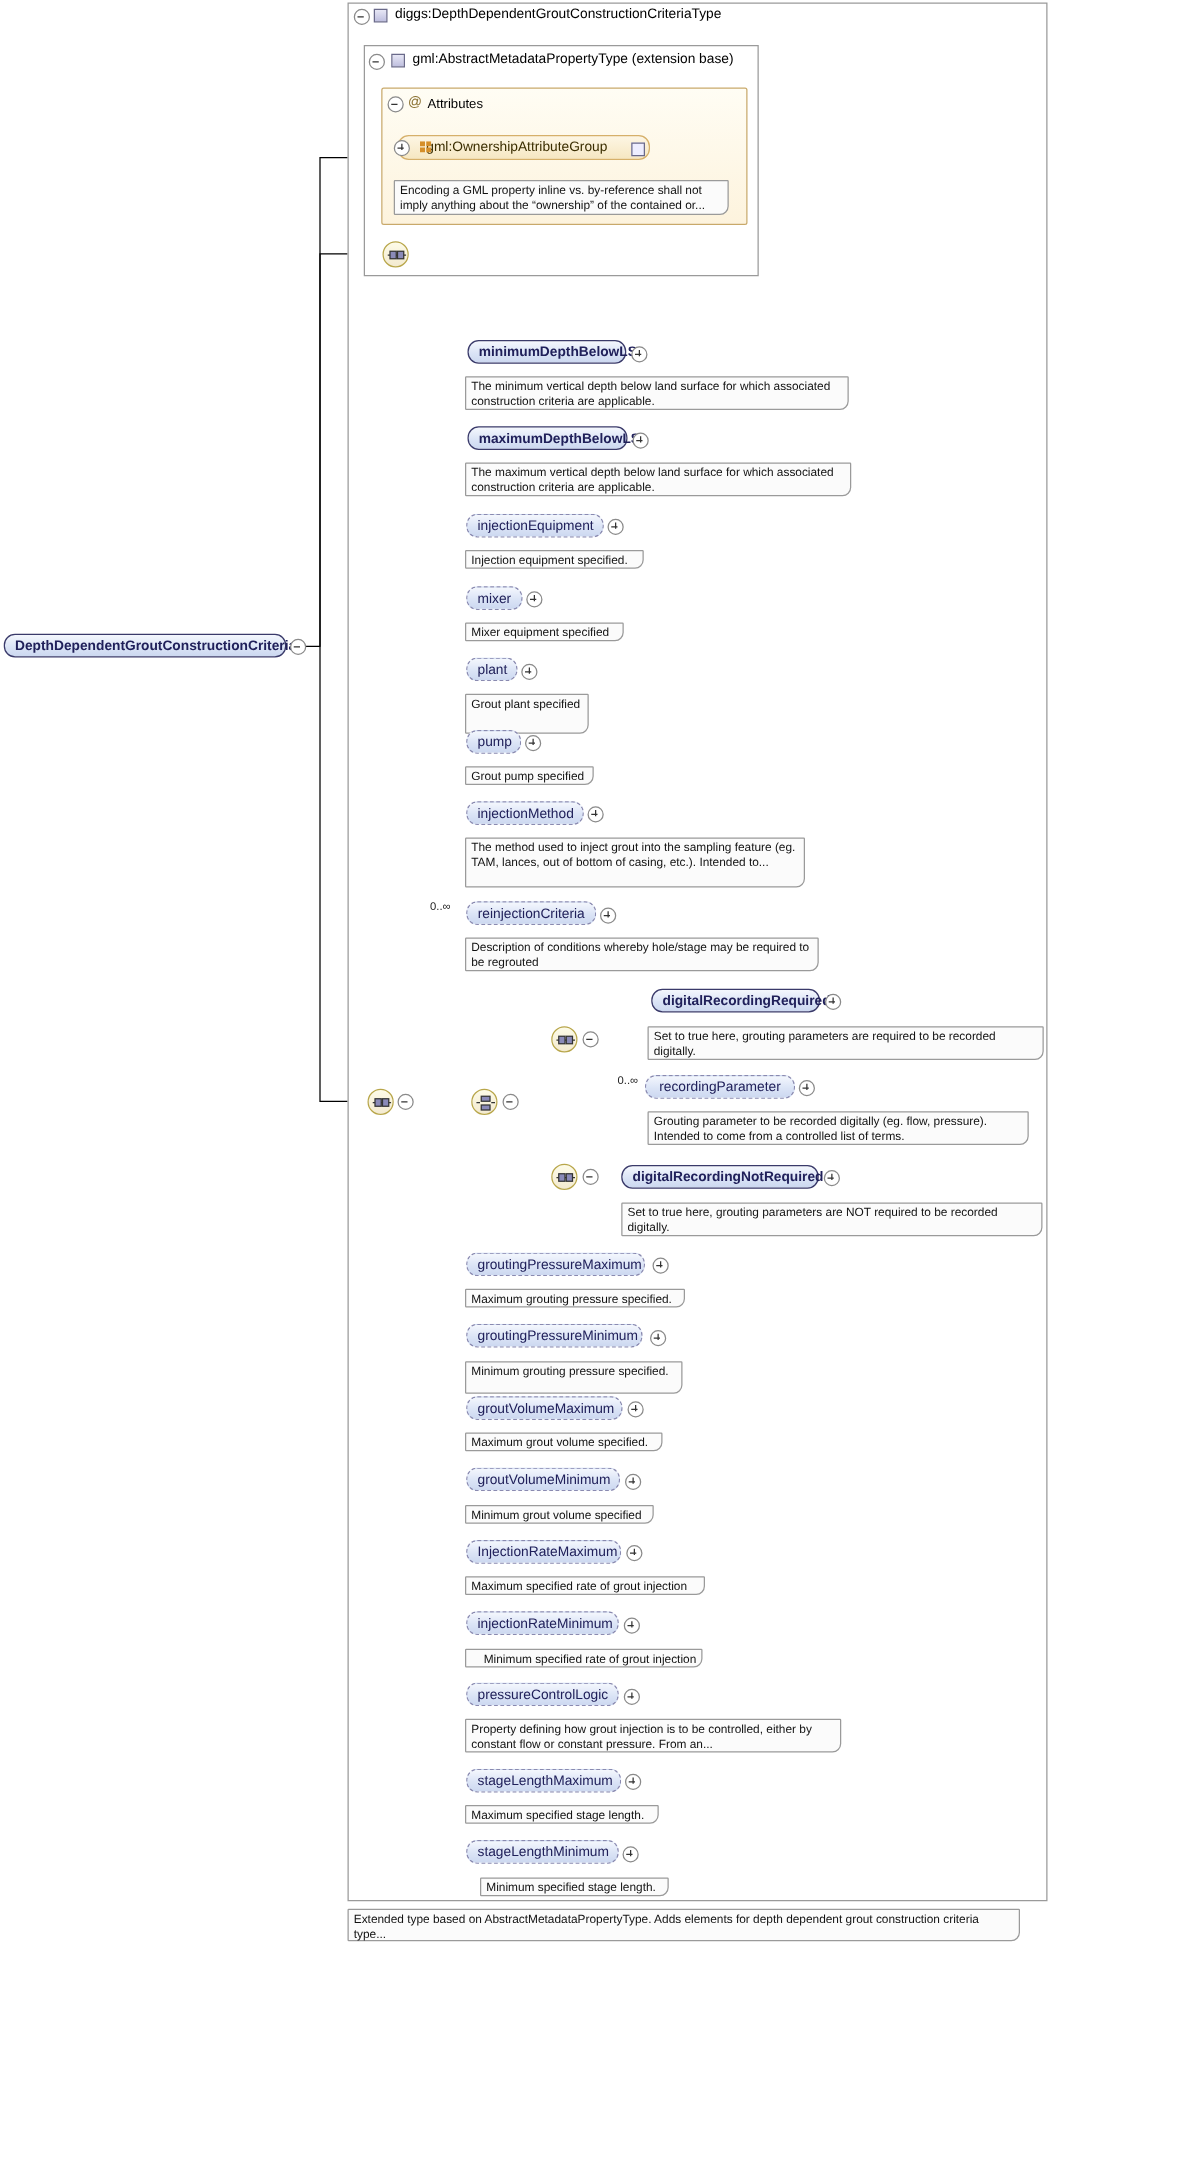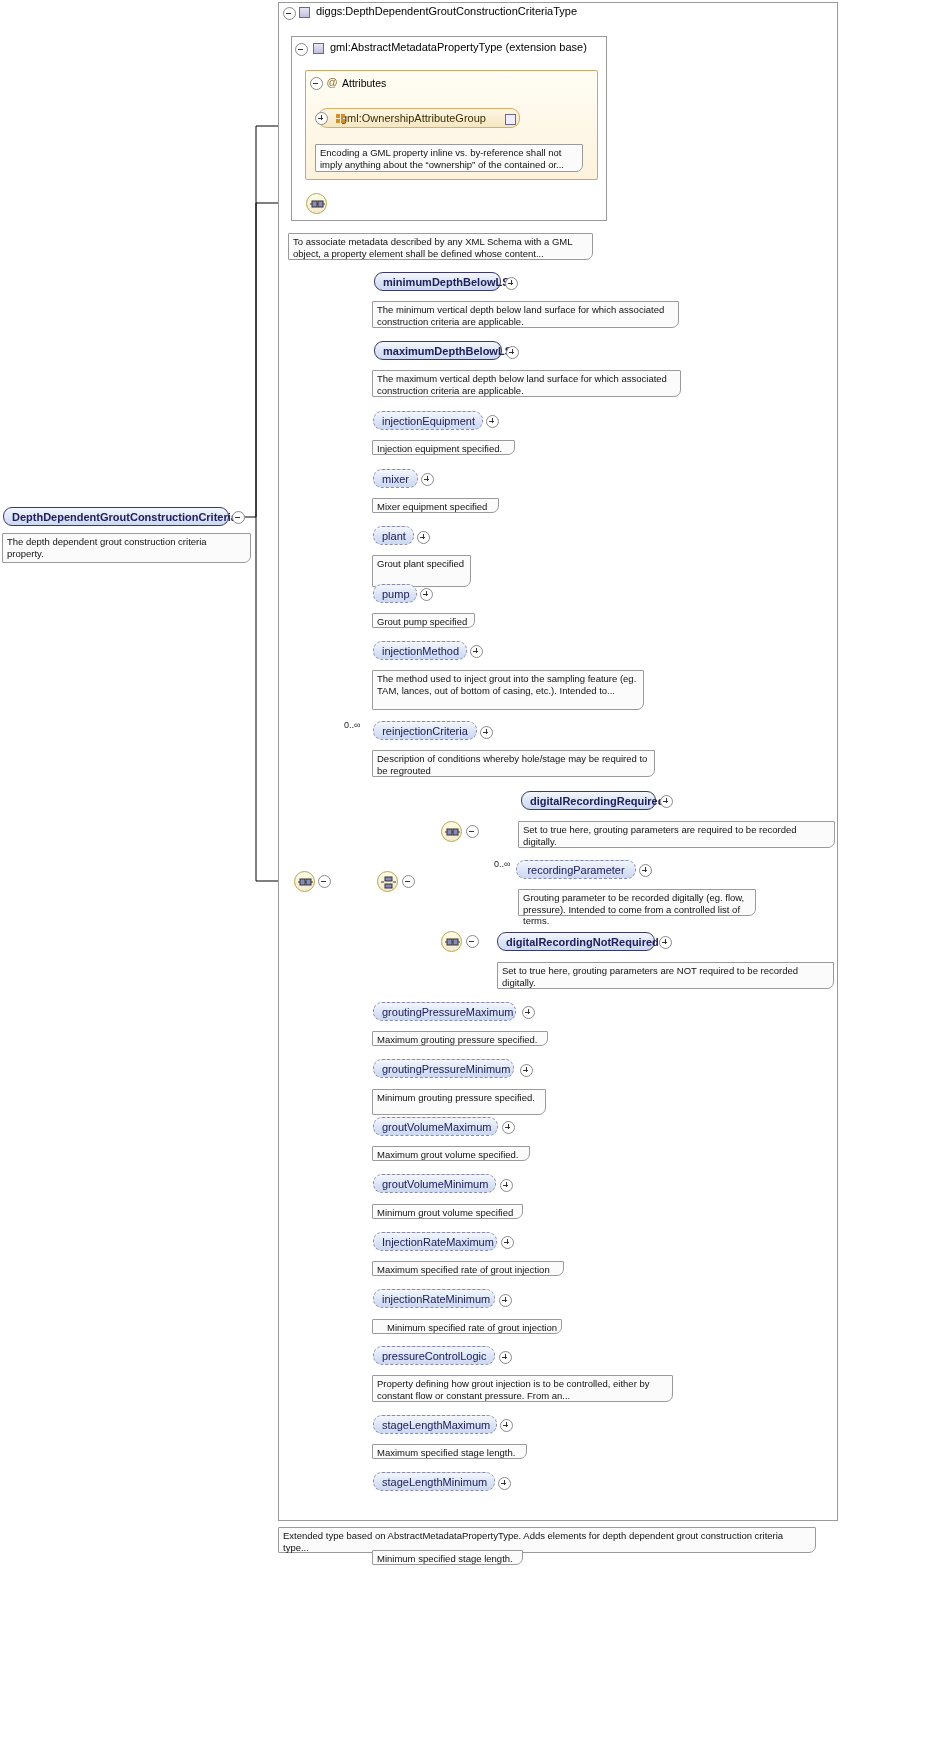--- a/index.html
+++ b/index.html
@@ -187,29 +187,27 @@
 
   <div class="comp abs" style="left:306px;top:193px;">
     <span class="glyph">
       <svg width="15" height="13">
         <line x1="0" y1="6" x2="15" y2="6" stroke="#333" stroke-width="1"></line>
         <rect x="2" y="3" width="5" height="6" fill="#8a8ab8" stroke="#333"></rect>
         <rect x="8" y="3" width="5" height="6" fill="#8a8ab8" stroke="#333"></rect>
       </svg>
     </span>
   </div>
-  <div class="doc abs" style="left:288px;top:233px;width:305px;height:27px;">To associate metadata described by any XML Schema with a GML object, a property element shall be defined whose content...</div>
 
   <div class="elbox bold abs" style="left:3px;top:507px;width:226px;border:1px solid #3a3a6a;">
     <span>DepthDependentGroutConstructionCriteria</span>
   </div>
   <div class="abs" style="left:232px;top:511px;width:11px;height:11px;">
     <span class="circ minus" style="position:absolute;left:0;top:0;"></span>
   </div>
-  <div class="doc abs" style="left:2px;top:533px;width:249px;height:30px;">The depth dependent grout construction criteria property.</div>
 
   <div class="comp abs" style="left:294px;top:871px;">
     <span class="glyph">
       <svg width="15" height="13">
         <line x1="0" y1="6" x2="15" y2="6" stroke="#333" stroke-width="1"></line>
         <rect x="2" y="3" width="5" height="6" fill="#8a8ab8" stroke="#333"></rect>
         <rect x="8" y="3" width="5" height="6" fill="#8a8ab8" stroke="#333"></rect>
       </svg>
     </span>
   </div>
@@ -317,21 +315,21 @@
   </div>
   <div class="doc abs" style="left:518px;top:821px;width:317px;height:27px;">Set to true here, grouting parameters are required to be recorded digitally.</div>
 
   <div class="card" style="left:494px;top:859px;">0..∞</div>
   <div class="elbox dashed abs" style="left:516px;top:860px;width:120px;">
     <span>recordingParameter</span>
   </div>
   <div class="abs" style="left:639px;top:864px;width:11px;height:11px;">
     <span class="circ plus" style="position:absolute;left:0;top:0;"></span>
   </div>
-  <div class="doc abs" style="left:518px;top:889px;width:238px;height:27px;">Grouting parameter to be recorded digitally (eg. flow, pressure). Intended to come from a controlled list of terms.</div>
+  <div class="doc abs" style="left:518px;top:889px;width:305px;height:27px;">Grouting parameter to be recorded digitally (eg. flow, pressure). Intended to come from a controlled list of terms.</div>
 
   <div class="comp abs" style="left:441px;top:931px;">
     <span class="glyph">
       <svg width="15" height="13">
         <line x1="0" y1="6" x2="15" y2="6" stroke="#333" stroke-width="1"></line>
         <rect x="2" y="3" width="5" height="6" fill="#8a8ab8" stroke="#333"></rect>
         <rect x="8" y="3" width="5" height="6" fill="#8a8ab8" stroke="#333"></rect>
       </svg>
     </span>
   </div>
@@ -410,15 +408,15 @@
     <span class="circ plus" style="position:absolute;left:0;top:0;"></span>
   </div>
   <div class="doc abs" style="left:372px;top:1444px;width:155px;height:15px;">Maximum specified stage length.</div>
 
   <div class="elbox dashed abs" style="left:373px;top:1472px;width:122px;">
     <span>stageLengthMinimum</span>
   </div>
   <div class="abs" style="left:498px;top:1477px;width:11px;height:11px;">
     <span class="circ plus" style="position:absolute;left:0;top:0;"></span>
   </div>
-  <div class="doc abs" style="left:372px;top:1502px;width:151px;height:15px;margin-top:48px;">Minimum specified stage length.</div>
+  <div class="doc abs" style="left:384px;top:1502px;width:151px;height:15px;">Minimum specified stage length.</div>
 
 </div>
 
 </body></html>

